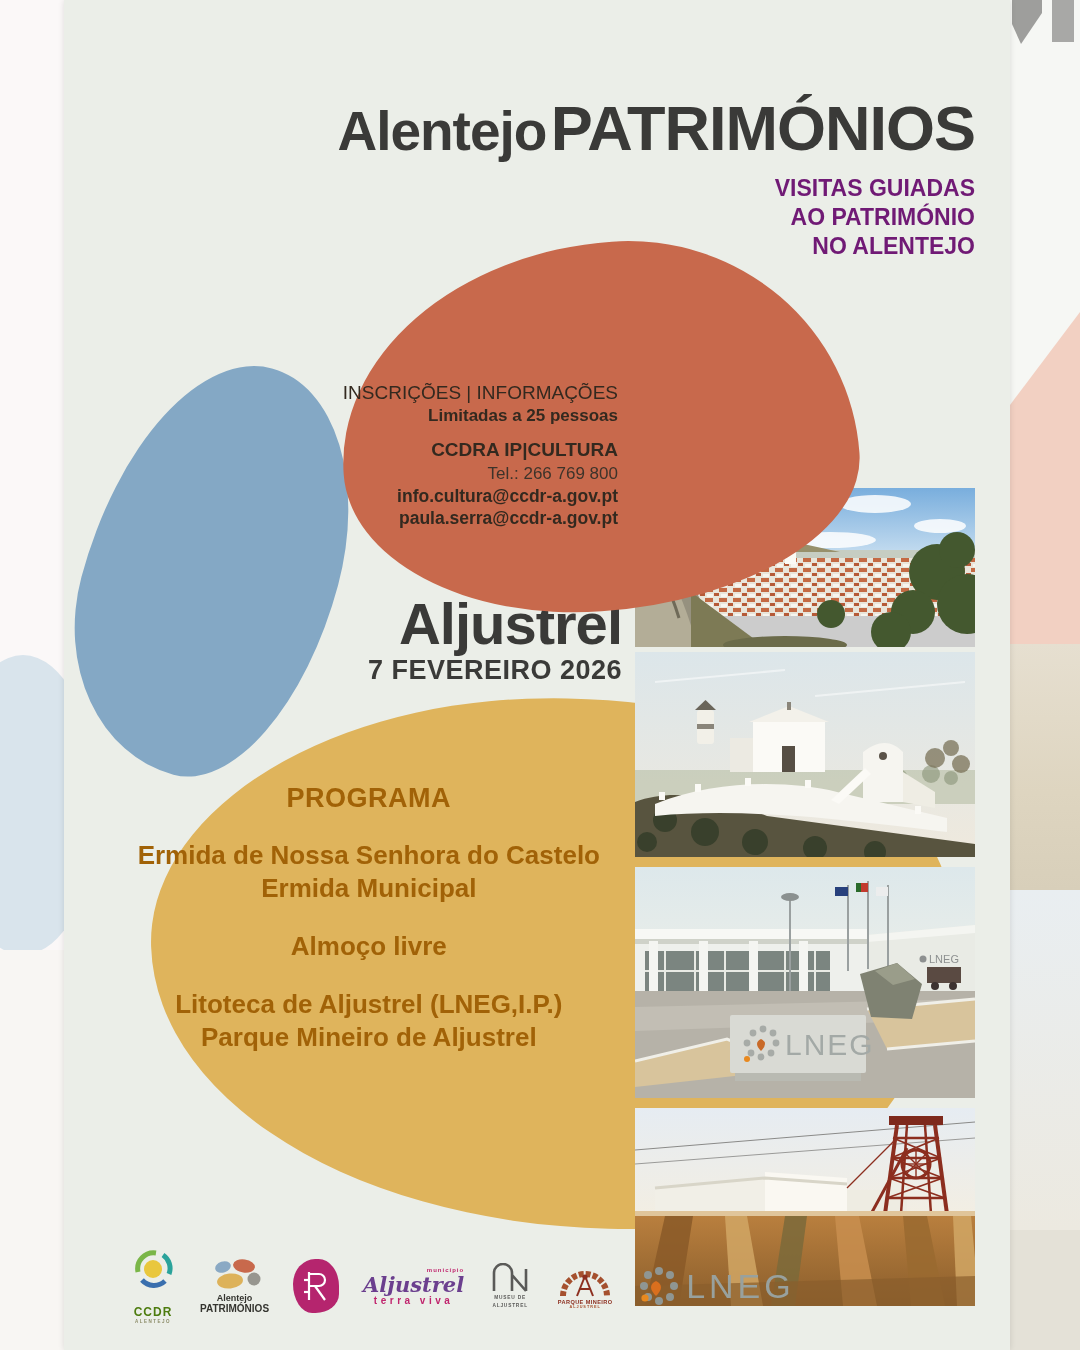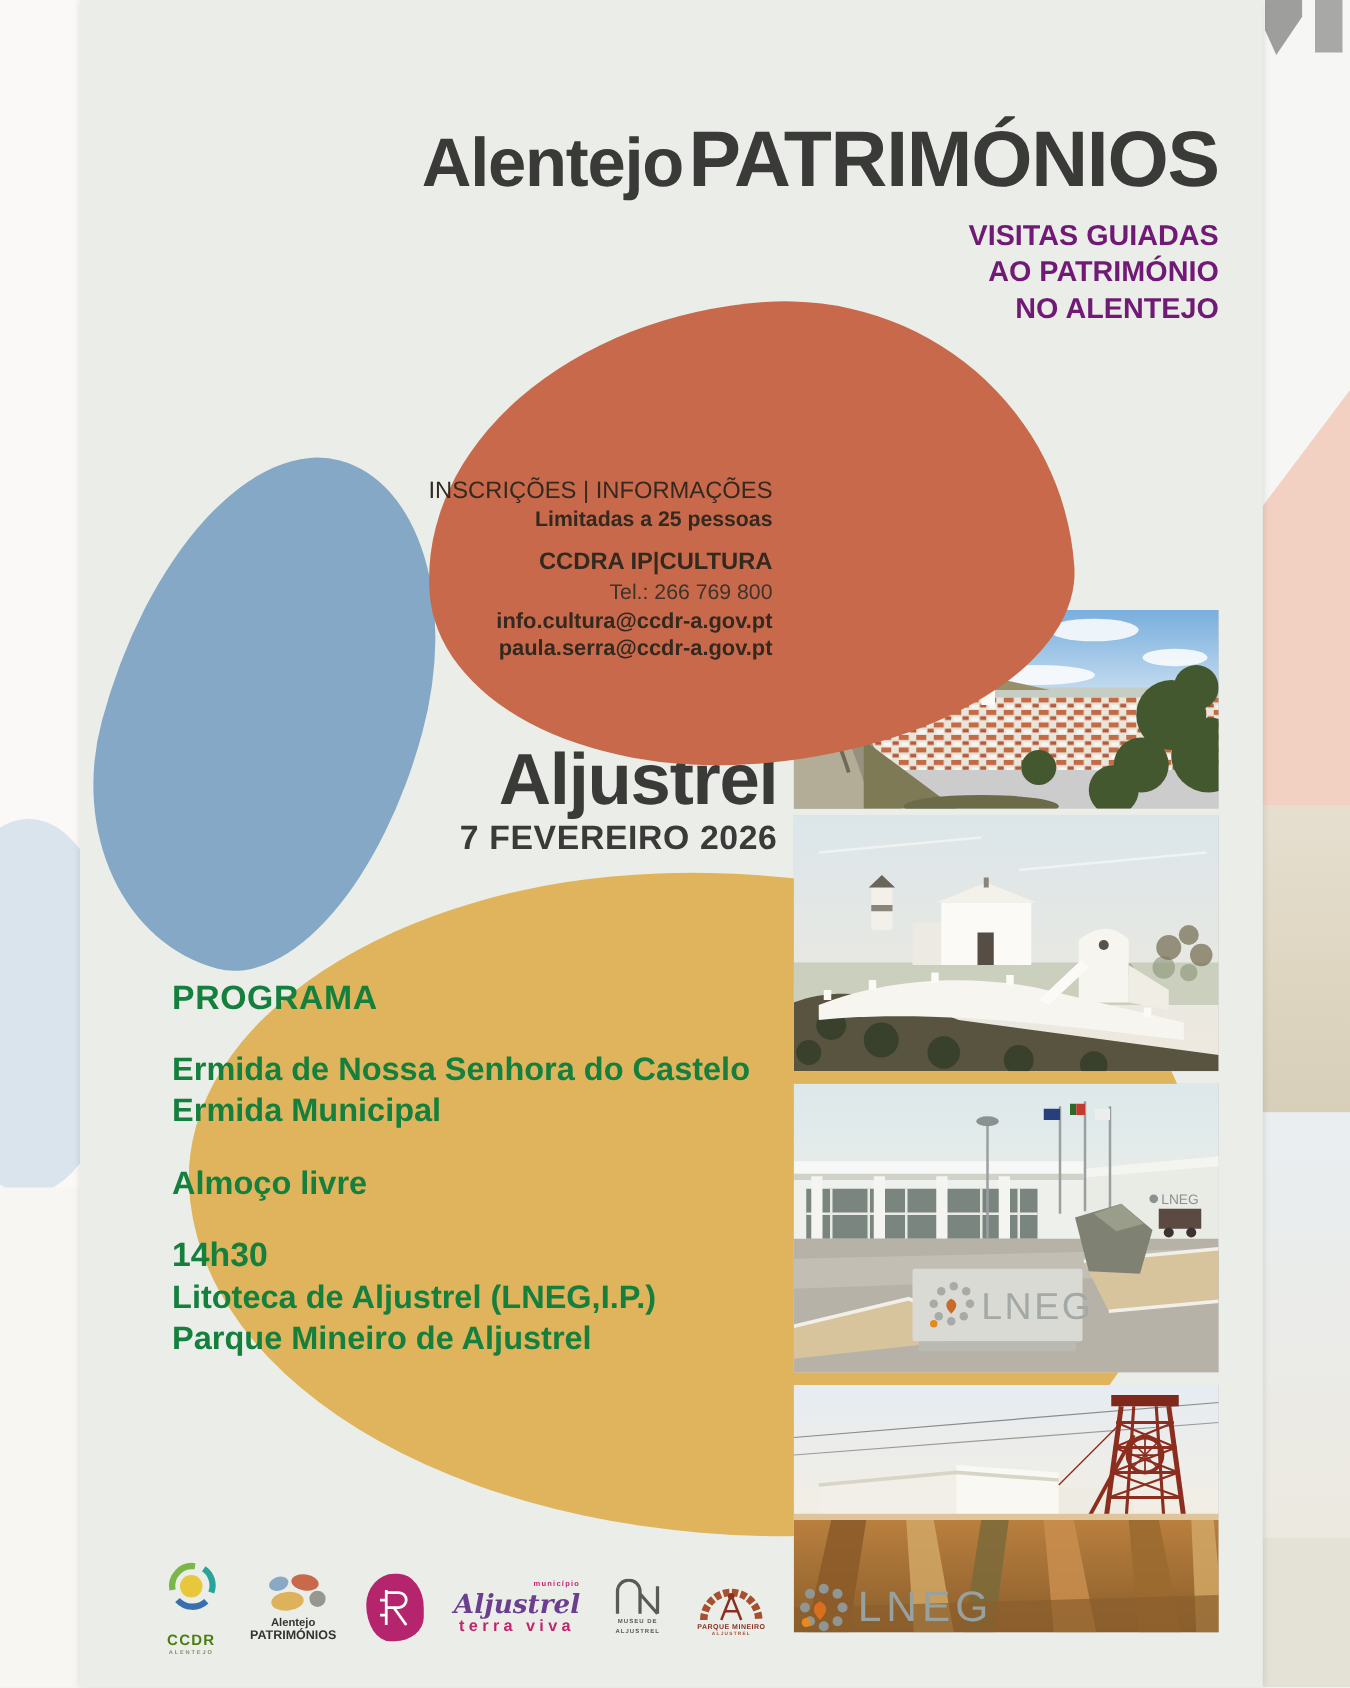--- a/index.html
+++ b/index.html
@@ -50,21 +50,21 @@
   .insc-org{font-size:19px;font-weight:700;line-height:24px;margin-top:11px;}
   .insc-tel{font-size:17px;font-weight:400;line-height:23px;color:#3d332a;}
   .insc-mail{font-size:17.5px;font-weight:700;line-height:22px;}
 
   
   .event-block{top:594px;right:388px;text-align:right;z-index:4;color:#3a3a38;}
   .event-place{font-size:58px;font-weight:800;line-height:60px;letter-spacing:-1px;}
   .event-date{font-size:27px;font-weight:700;line-height:32px;letter-spacing:.5px;}
 
   
-  .program-block{top:782px;right:410px;text-align:left;z-index:4;color:#15803d;}
+  .program-block{top:782px;right:410px;text-align:center;z-index:4;color:#a16207;}
   .prog-heading{font-size:27px;font-weight:700;line-height:33px;letter-spacing:.5px;}
   .prog-time{font-size:27px;font-weight:700;line-height:33px;}
   .prog-line{font-size:26px;font-weight:700;line-height:33px;}
   .prog-gap{height:25px;}
   .prog-gap-lg{height:24px;}
 
   
   .photo{left:571px;width:340px;overflow:hidden;z-index:3;background:#ccc;}
   .photo svg{display:block;}
   .photo1{top:488px;height:159px;}
@@ -77,21 +77,21 @@
   .logo{display:flex;flex-direction:column;align-items:center;justify-content:center;text-align:center;}
   .ccdr-t1{font-size:12px;font-weight:800;color:#4d7c0f;letter-spacing:1px;margin-top:13px;}
   .ccdr-t2{font-size:4.5px;font-weight:700;color:#8a8a66;letter-spacing:1.5px;}
   .pat-t1{font-size:9px;font-weight:700;color:#34342f;margin-top:2px;}
   .pat-t2{font-size:10px;font-weight:800;color:#34342f;}
   .emblem{width:46px;height:54px;background:#b5256e;border-radius:52% 48% 55% 45% / 50% 54% 38% 58%;
           display:flex;align-items:center;justify-content:center;}
   .mun{line-height:1;}
   .mun-small{font-size:6px;font-weight:800;color:#c0266e;letter-spacing:1px;text-align:right;}
   .mun-script{font-family:"DejaVu Serif", serif;font-style:italic;font-size:21px;font-weight:700;color:#6b3f8e;margin-top:1px;}
-  .mun-tag{font-size:13px;font-weight:800;color:#c0266e;letter-spacing:3.5px;margin-top:1px;}
+  .mun-tag{font-size:10px;font-weight:800;color:#c0266e;letter-spacing:3.5px;margin-top:1px;}
   .mus-t{font-size:4.8px;font-weight:700;color:#5a5a58;letter-spacing:.8px;line-height:6px;margin-top:2px;}
   .pm-t1{font-size:5.6px;font-weight:800;color:#8c2e1f;letter-spacing:.4px;margin-top:1px;}
   .pm-t2{font-size:3.8px;font-weight:700;color:#a8512f;letter-spacing:1px;}
   .lneg-row{display:flex;align-items:center;gap:6px;}
   .lneg-text{font-size:34px;font-weight:400;color:#98a19e;letter-spacing:4px;}
 </style>
 </head>
 <body>
 
 <div class="abs strip-left">
@@ -140,21 +140,20 @@
   </div>
 
   <div class="abs program-block">
     <div class="prog-heading">PROGRAMA</div>
     <div class="prog-gap-lg"></div>
     <div class="prog-line">Ermida de Nossa Senhora do Castelo</div>
     <div class="prog-line">Ermida Municipal</div>
     <div class="prog-gap"></div>
     <div class="prog-line">Almoço livre</div>
     <div class="prog-gap"></div>
-    <div class="prog-time">14h30</div>
     <div class="prog-line">Litoteca de Aljustrel (LNEG,I.P.)</div>
     <div class="prog-line">Parque Mineiro de Aljustrel</div>
   </div>
 
   <div class="abs photo photo1">
     <svg width="340" height="159" viewBox="0 0 340 159">
       <defs>
         <linearGradient id="sky1" x1="0" y1="0" x2="0" y2="1">
           <stop offset="0" stop-color="#79aedd"></stop>
             <stop offset="1" stop-color="#d6e7f4"></stop>

